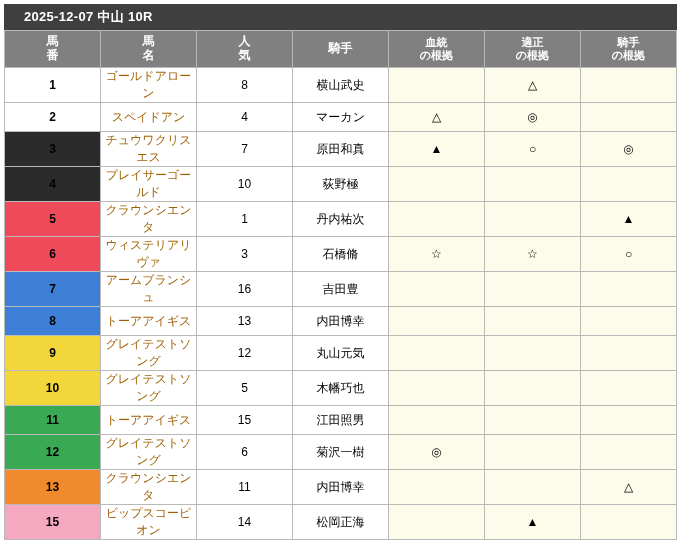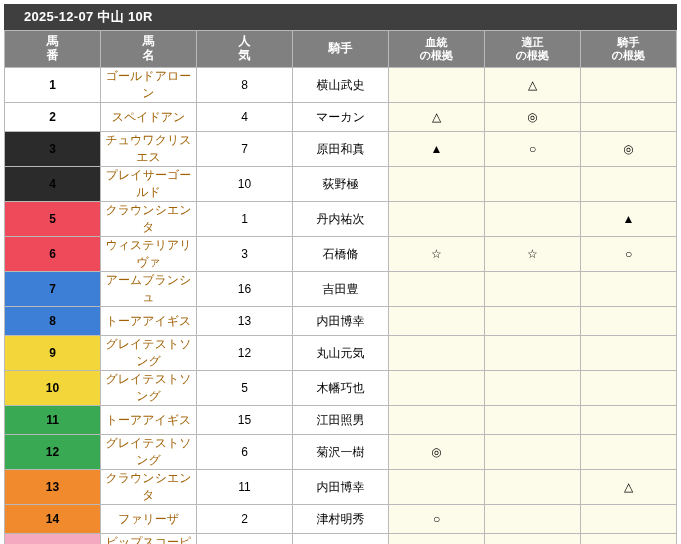--- a/index.html
+++ b/index.html
@@ -241,29 +241,20 @@
         <tr>
           <td class="num fn-orange">13</td>
           <td class="horse">クラウンシエンタ</td>
           <td class="pop">11</td>
           <td class="jockey">内田博幸</td>
           <td class="mark"></td>
           <td class="mark"></td>
           <td class="mark">△</td>
         </tr>
         <tr>
-          <td class="num fn-orange">14</td>
-          <td class="horse">ファリーザ</td>
-          <td class="pop">2</td>
-          <td class="jockey">津村明秀</td>
-          <td class="mark">○</td>
-          <td class="mark"></td>
-          <td class="mark"></td>
-        </tr>
-        <tr>
           <td class="num fn-pink">15</td>
           <td class="horse">ビップスコーピオン</td>
           <td class="pop">14</td>
           <td class="jockey">松岡正海</td>
           <td class="mark"></td>
           <td class="mark">▲</td>
           <td class="mark"></td>
         </tr>
       </tbody>
   </table>

